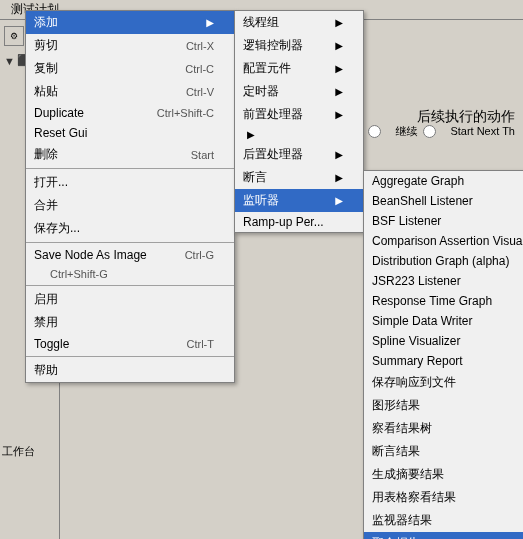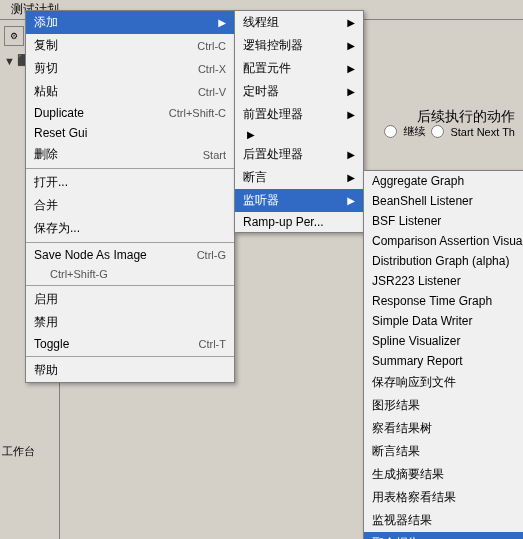--- a/index.html
+++ b/index.html
@@ -41,22 +41,21 @@
 
     
     .right-panel {
       flex: 1;
       background: #d4d0c8;
       padding: 4px;
       position: relative;
     }
     .radio-label {
       display: flex;
-      align-items: center;
-      gap: 6px;
+      gap: 14px;
       font-size: 11px;
     }
 
     
     .ctx-menu-1 {
       position: absolute;
       top: 10px;
       left: 25px;
       width: 210px;
       background: #f0f0f0;
@@ -83,21 +82,21 @@
       top: 170px;
       left: 363px;
       width: 185px;
       background: #f0f0f0;
       border: 1px solid #808080;
       box-shadow: 2px 2px 4px rgba(0,0,0,0.3);
       z-index: 102;
     }
 
     .menu-item {
-      padding: 3px 8px 3px 8px;
+      padding: 3px 20px 3px 8px;
       display: flex;
       justify-content: space-between;
       align-items: center;
       cursor: pointer;
       white-space: nowrap;
       color: #000;
     }
     .menu-item.highlighted {
       background: #316ac5;
       color: #fff;
@@ -227,28 +226,28 @@
   </div>
 </div>
 
 <div class="ctx-menu-1">
 
   <div class="menu-item highlighted">
     <span class="menu-item-label">添加</span>
     <span class="menu-item-arrow">▶</span>
   </div>
   <div class="menu-item">
+    <span class="menu-item-label">剪切</span>
+    <span class="menu-item-shortcut">Ctrl-X</span>
+  </div>
+  <div class="menu-item">
     <span class="menu-item-label">复制</span>
     <span class="menu-item-shortcut">Ctrl-C</span>
   </div>
   <div class="menu-item">
-    <span class="menu-item-label">剪切</span>
-    <span class="menu-item-shortcut">Ctrl-X</span>
-  </div>
-  <div class="menu-item">
     <span class="menu-item-label">粘贴</span>
     <span class="menu-item-shortcut">Ctrl-V</span>
   </div>
   <div class="menu-item">
     <span class="menu-item-label">Duplicate</span>
     <span class="menu-item-shortcut">Ctrl+Shift-C</span>
   </div>
   <div class="menu-item">
     <span class="menu-item-label">Reset Gui</span>
   </div>

